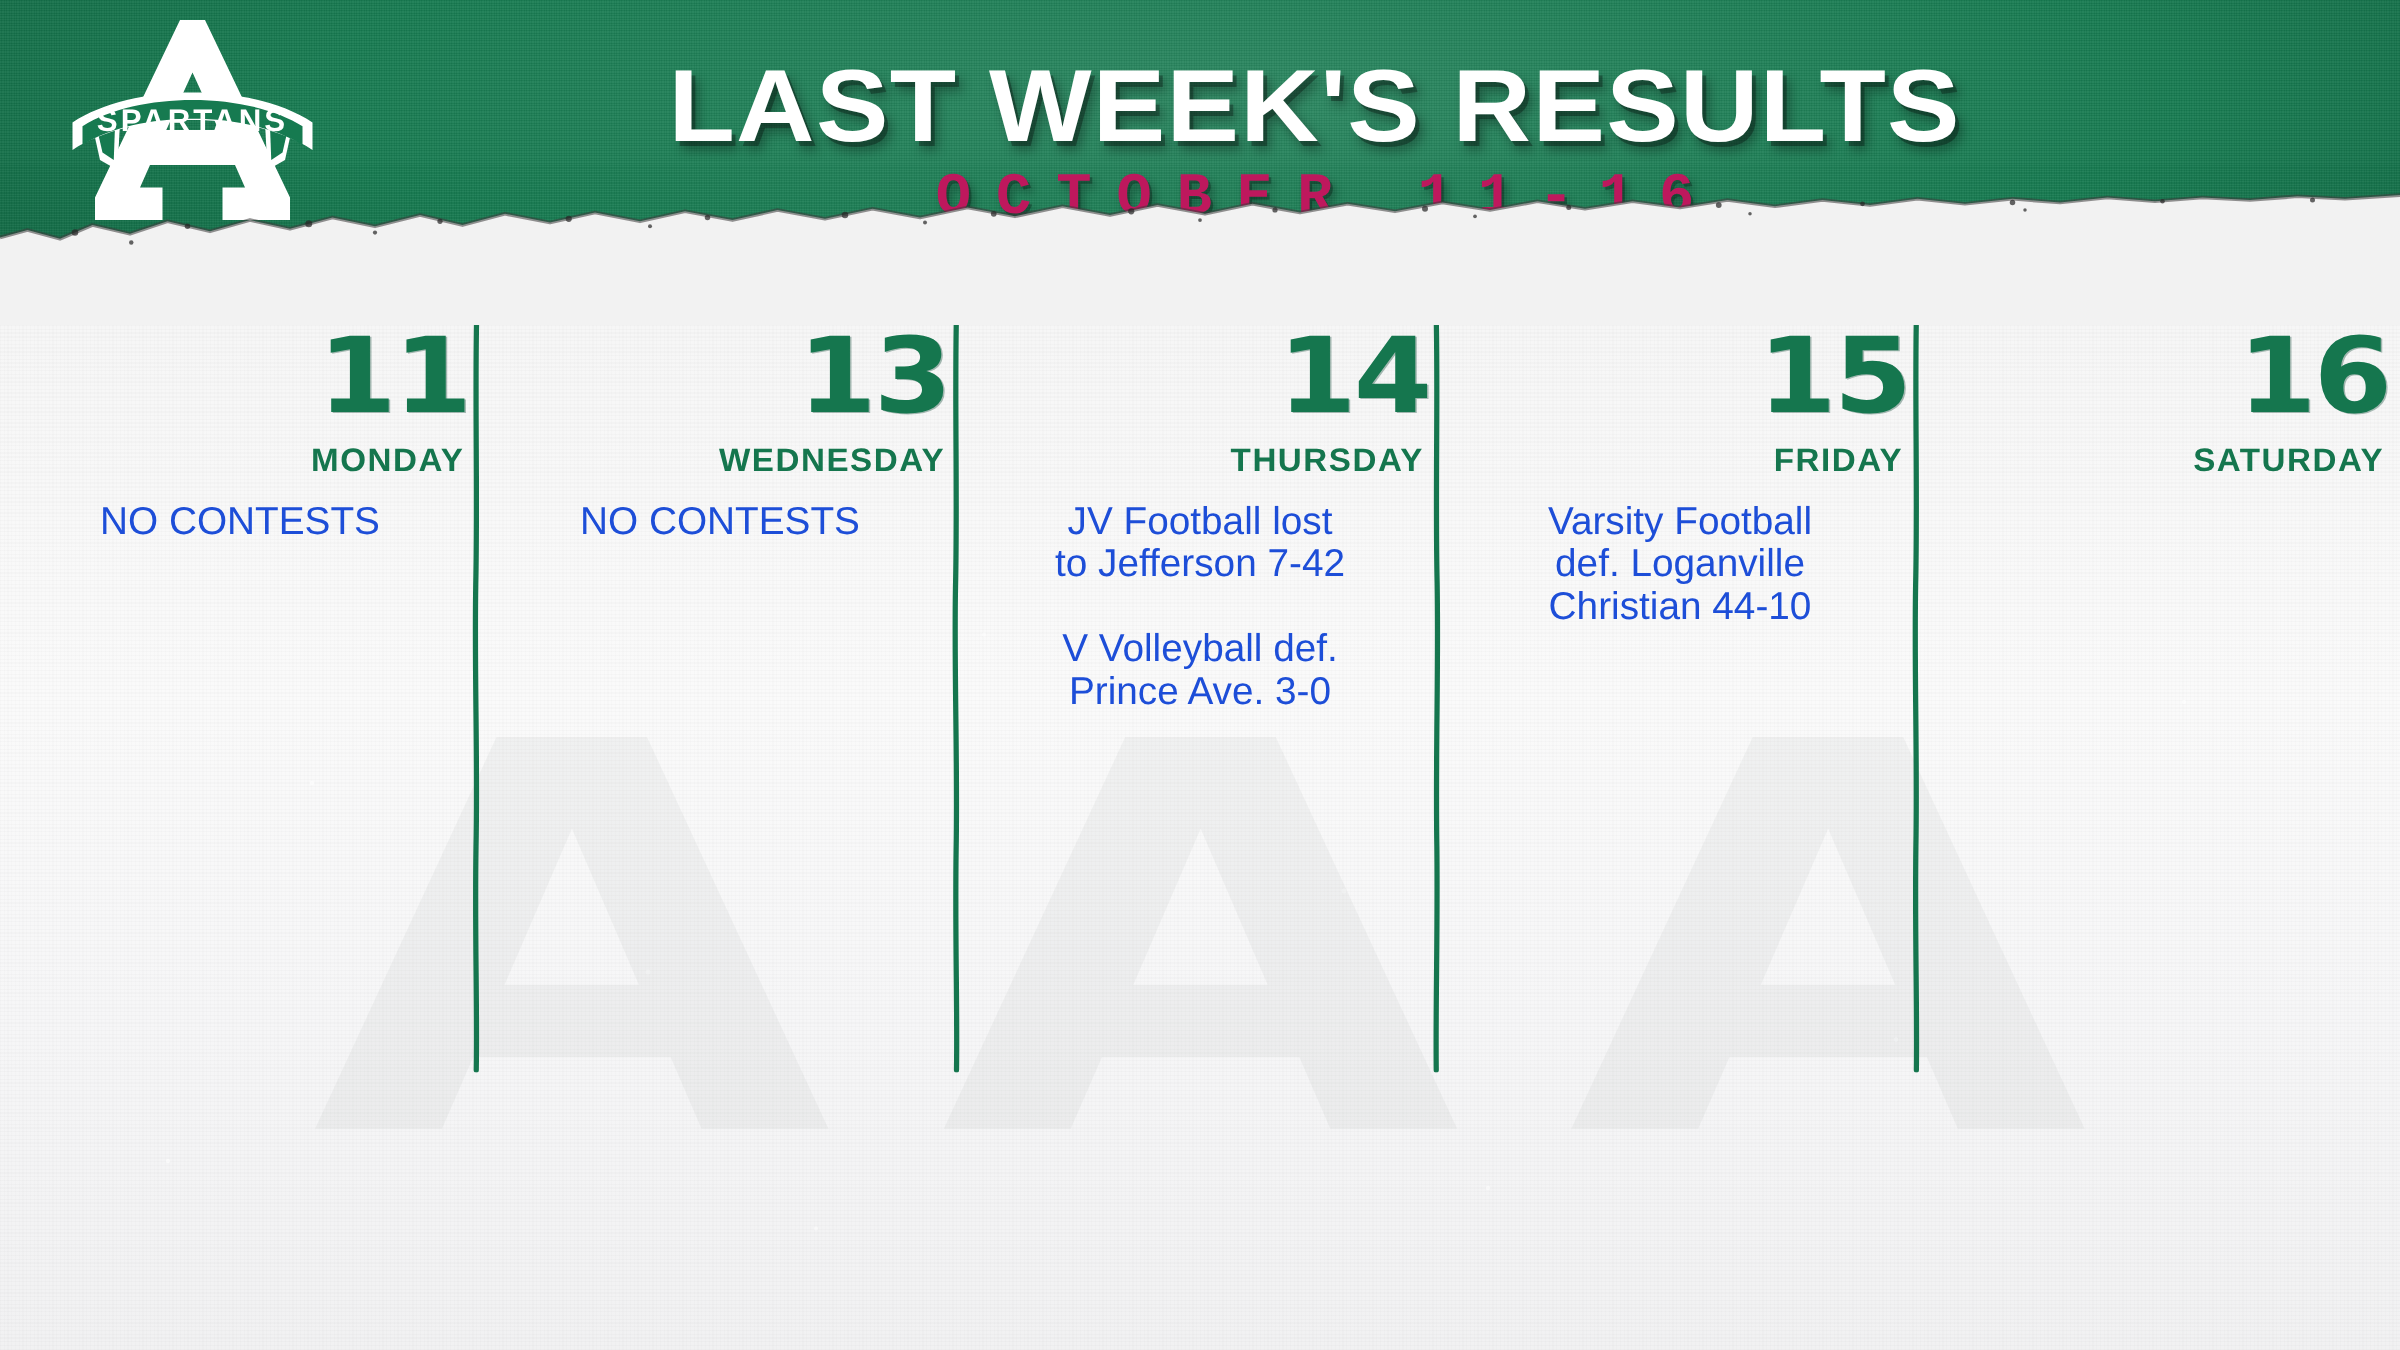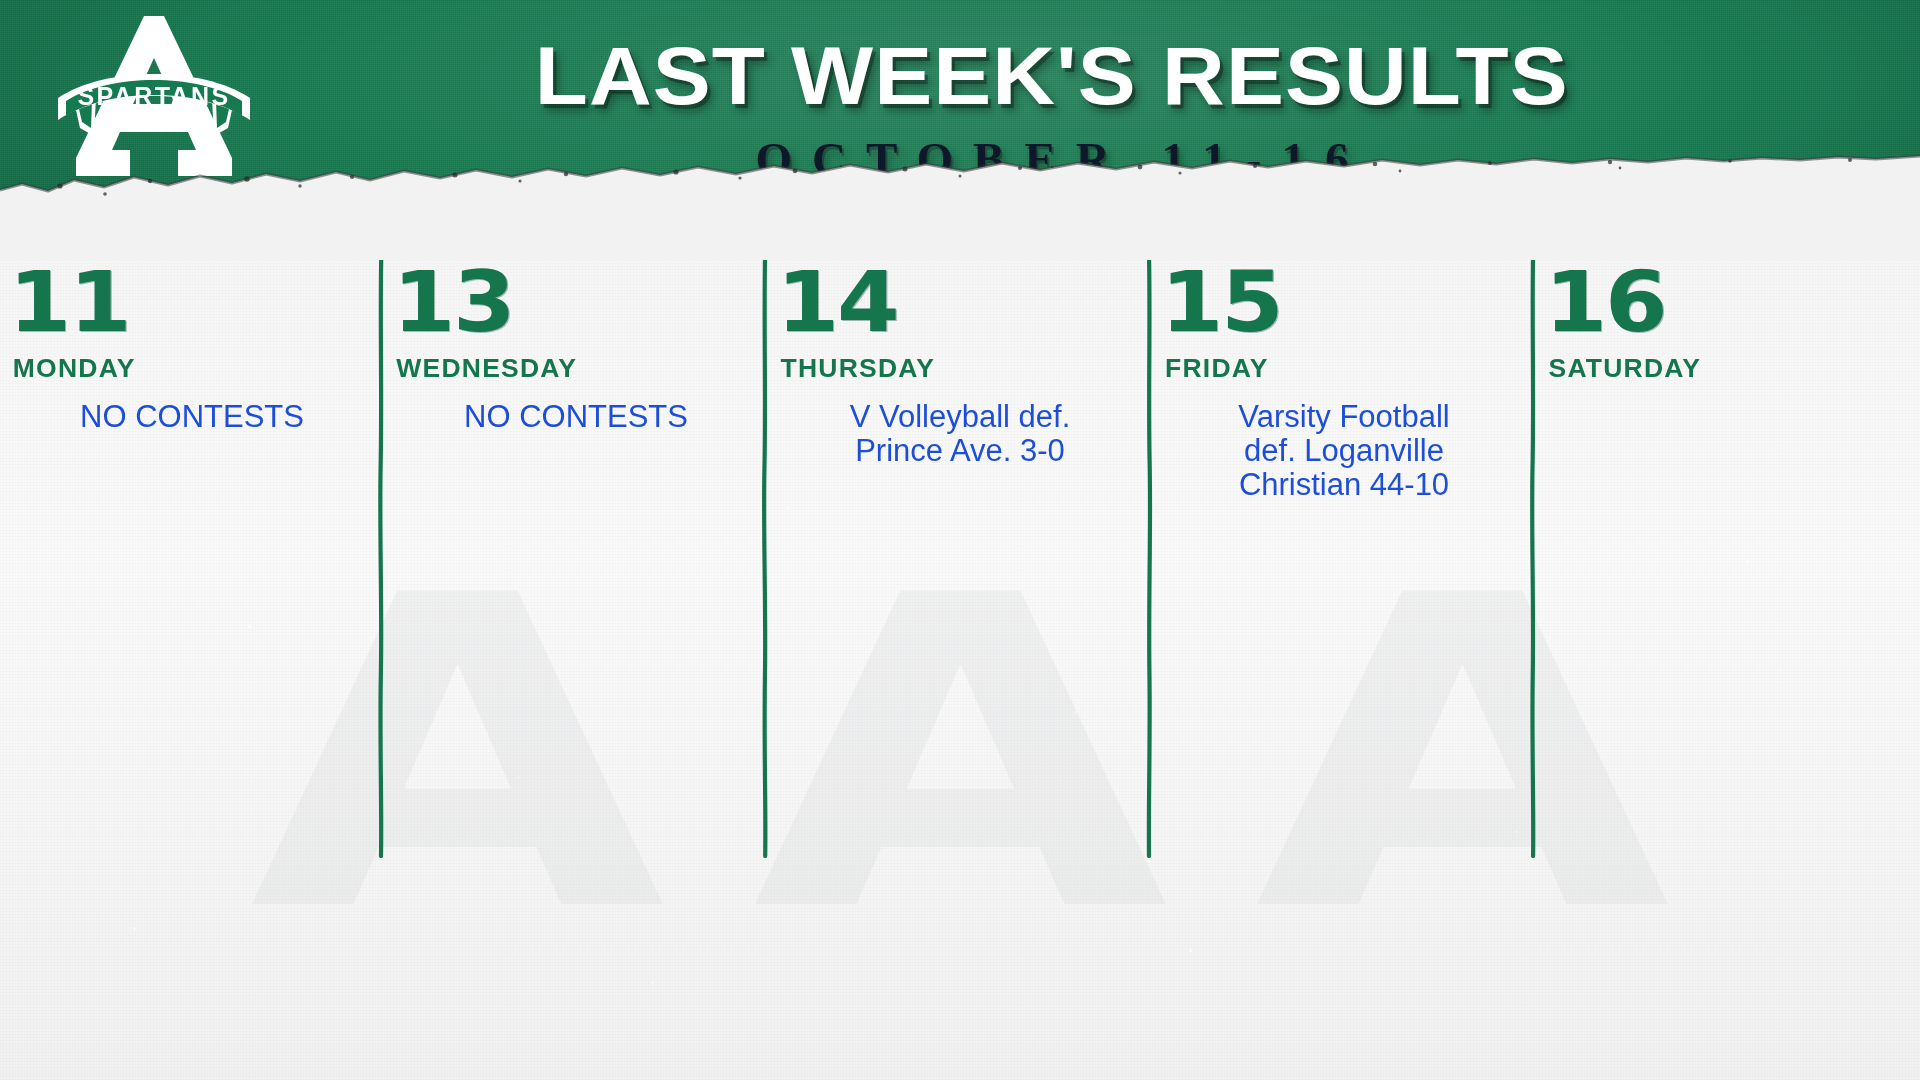--- a/index.html
+++ b/index.html
@@ -122,47 +122,46 @@
     color:#ffffff;
     letter-spacing:1px;
     transform:scaleX(1.06);
     white-space:nowrap;
     text-shadow:
       3px 4px 0 rgba(0,0,0,.30),
       5px 7px 9px rgba(0,0,0,.33);
     margin-top:14px;
   }
   .subtitle {
-    font-family:Liberation Serif, serif;
+    font-family:Liberation Mono, monospace;
     font-weight:bold;
     font-size:47px;
     line-height:54px;
-    color:#0f172a;
+    color:#be185d;
     letter-spacing:20px;
-    margin-top:10px;
     padding-left:20px;
     white-space:nowrap;
     text-shadow:
       2px 3px 0 rgba(0,0,0,.27),
       4px 6px 8px rgba(0,0,0,.30);
   }
 
   
   .days {
     position:absolute;
     left:0; top:258px;
     width:1920px; height:822px;
     display:flex;
     z-index:3;
   }
   .day {
     position:relative;
     flex:1 1 0;
     padding:0 14px;
-    display:flex; flex-direction:column; align-items:flex-start;
+    display:flex; flex-direction:column; align-items:flex-end;
   }
   .daynum {
     font-family:"DejaVu Sans", sans-serif;
     font-weight:bold;
     font-size:82px;
     line-height:80px;
     color:#15764e;
     letter-spacing:-2px;
     transform:scaleX(1.1) scaleY(1.02);
     margin-top:4px;
@@ -310,20 +309,22 @@
       </div>
       <svg class="divider" viewBox="0 0 10 600" preserveAspectRatio="none">
         <path d="M5.0,2 C3.8,72 6.0,142 4.4,212 C3.2,282 6.2,352 4.9,422 C3.9,492 6.0,548 5.2,598" fill="none" stroke="#15764e" stroke-width="4.2" stroke-linecap="round"></path>
       </svg>
     </div>
 
     <div class="day">
       <div class="daynum">14</div>
       <div class="dayname">THURSDAY</div>
       <div class="entries">
+        <div class="entry">JV Football lost
+to Jefferson 7-42</div>
         <div class="entry">V Volleyball def.
 Prince Ave. 3-0</div>
       </div>
       <svg class="divider" viewBox="0 0 10 600" preserveAspectRatio="none">
         <path d="M5.1,2 C6.3,70 4.2,138 5.7,208 C6.9,278 4.3,348 5.5,420 C6.2,490 4.4,547 5.0,598" fill="none" stroke="#15764e" stroke-width="4.2" stroke-linecap="round"></path>
       </svg>
     </div>
 
     <div class="day">
       <div class="daynum">15</div>

